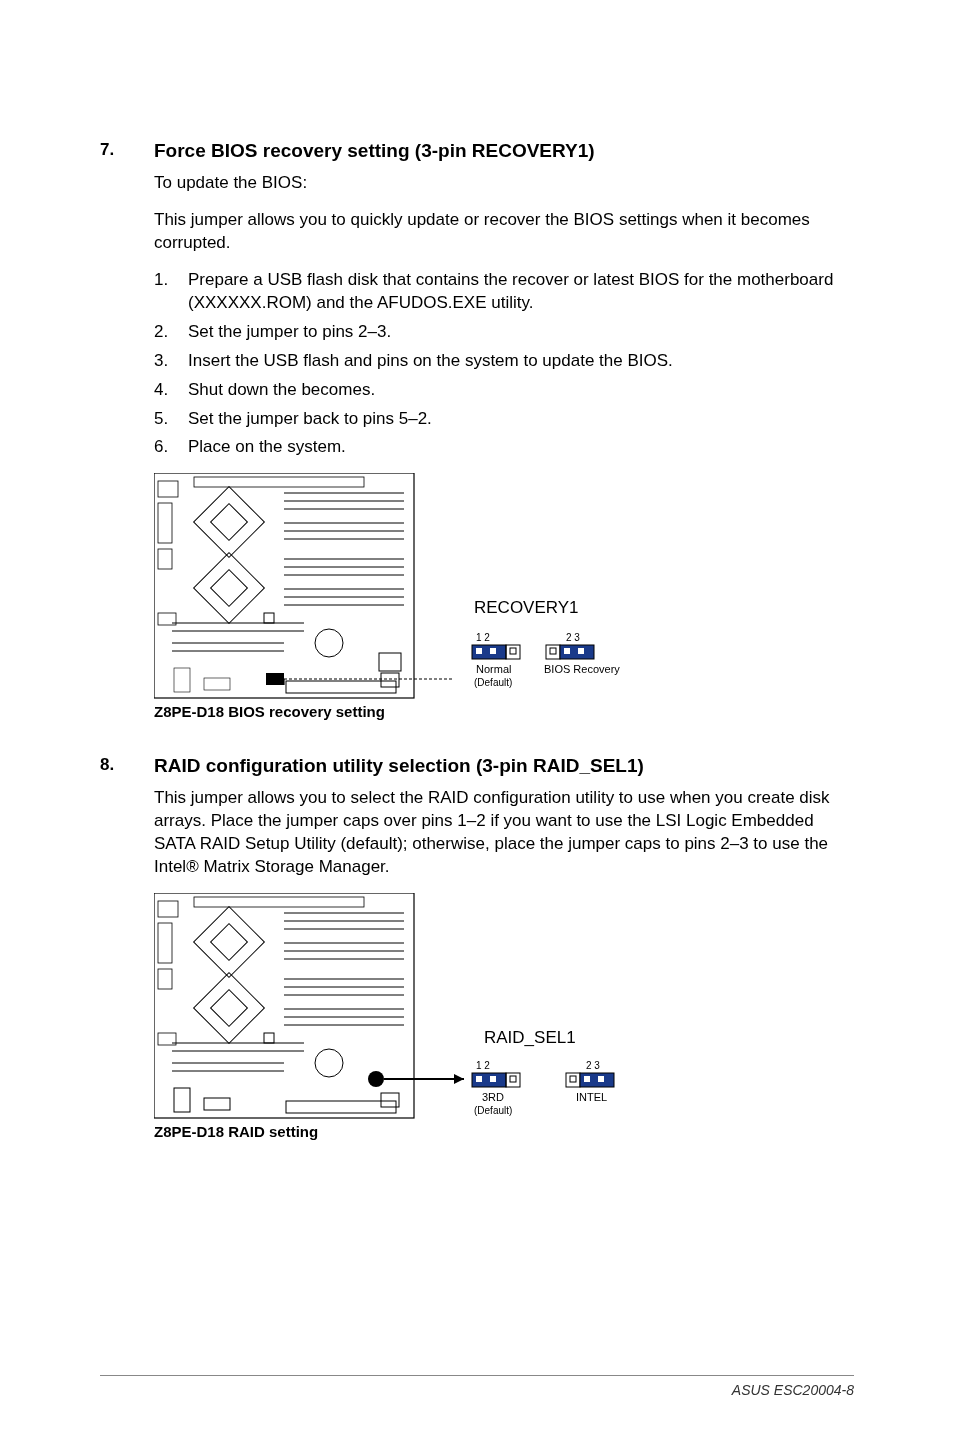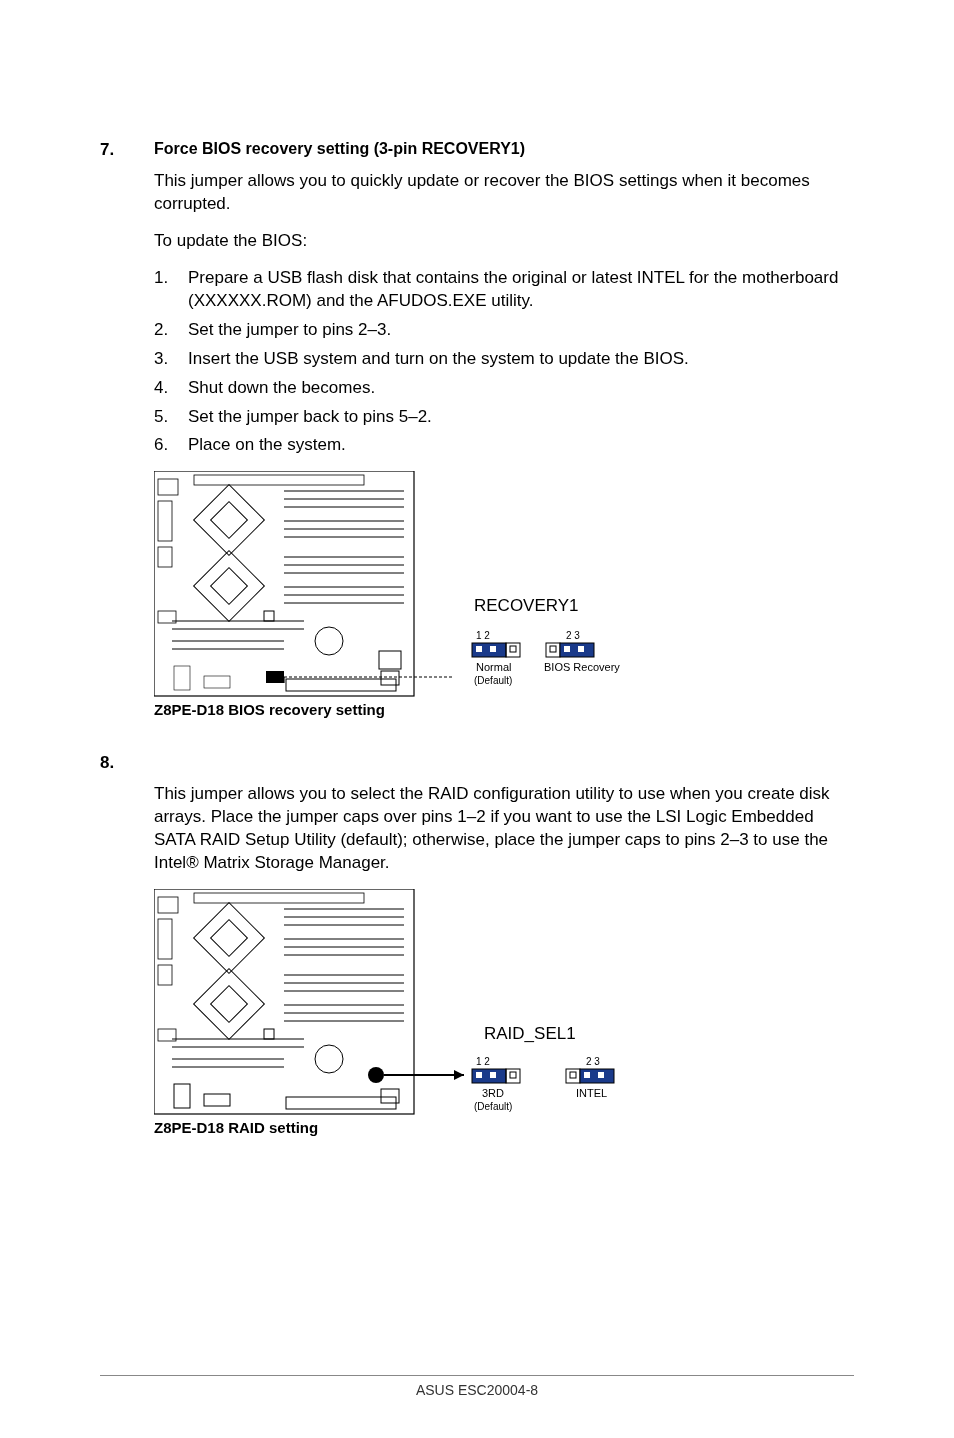--- a/index.html
+++ b/index.html
@@ -1,21 +1,21 @@
 <!DOCTYPE html>
 <html><head>
 <meta charset="utf-8">
 <style>
   * { box-sizing: border-box; margin: 0; padding: 0; }
   html, body { width: 954px; height: 1438px; background: #fff; font-family: Arial, Helvetica, sans-serif; color: #000; }
   .page { padding: 140px 100px 30px 100px; position: relative; height: 100%; }
   .section { margin-bottom: 28px; }
   .heading-row { display: flex; margin-bottom: 10px; }
   .heading-num { width: 54px; font-weight: bold; font-size: 17px; flex-shrink: 0; }
-  .heading-title { font-weight: bold; font-size: 16px; }
+  .heading-title { font-weight: bold; font-size: 19px; }
   .body-block { margin-left: 54px; font-size: 17px; line-height: 1.35; }
   .para { margin-bottom: 14px; }
   .ol { margin-bottom: 14px; }
   .ol-item { display: flex; margin-bottom: 6px; }
   .ol-num { width: 34px; flex-shrink: 0; }
   .ol-txt { flex: 1; }
   .diagram-box { margin-top: 10px; margin-left: 54px; }
   .footer { position: absolute; bottom: 40px; left: 100px; right: 100px; display: flex; justify-content: space-between; font-size: 14px; color: #333; }
   .hr { border-top: 1px solid #888; margin-bottom: 6px; }
   
@@ -25,34 +25,34 @@
 <body>
 
 <div class="page">
 
   <div class="section">
     <div class="heading-row">
       <div class="heading-num">7.</div>
       <div class="heading-title">Force BIOS recovery setting (3-pin RECOVERY1)</div>
     </div>
     <div class="body-block">
+      <div class="para">To update the BIOS:</div>
       <div class="para">This jumper allows you to quickly update or recover the BIOS settings when it becomes corrupted.</div>
-      <div class="para">To update the BIOS:</div>
       <div class="ol">
         <div class="ol-item">
             <div class="ol-num">1.</div>
-            <div class="ol-txt">Prepare a USB flash disk that contains the original or latest INTEL for the motherboard (XXXXXX.ROM) and the AFUDOS.EXE utility.</div>
+            <div class="ol-txt">Prepare a USB flash disk that contains the recover or latest BIOS for the motherboard (XXXXXX.ROM) and the AFUDOS.EXE utility.</div>
           </div>
         <div class="ol-item">
             <div class="ol-num">2.</div>
             <div class="ol-txt">Set the jumper to pins 2–3.</div>
           </div>
         <div class="ol-item">
             <div class="ol-num">3.</div>
-            <div class="ol-txt">Insert the USB system and turn on the system to update the BIOS.</div>
+            <div class="ol-txt">Insert the USB flash and pins on the system to update the BIOS.</div>
           </div>
         <div class="ol-item">
             <div class="ol-num">4.</div>
             <div class="ol-txt">Shut down the becomes.</div>
           </div>
         <div class="ol-item">
             <div class="ol-num">5.</div>
             <div class="ol-txt">Set the jumper back to pins 5–2.</div>
           </div>
         <div class="ol-item">
@@ -144,20 +144,21 @@
         <rect x="410" y="175" width="6" height="6" fill="#fff"></rect>
           <rect x="424" y="175" width="6" height="6" fill="#fff"></rect>
         <text x="390" y="200" font-size="11">BIOS Recovery</text>
       </svg>
     </div>
   </div>
 
   <div class="section">
     <div class="heading-row">
       <div class="heading-num">8.</div>
+      <div class="heading-title">RAID configuration utility selection (3-pin RAID_SEL1)</div>
     </div>
     <div class="body-block">
       <div class="para">This jumper allows you to select the RAID configuration utility to use when you create disk arrays. Place the jumper caps over pins 1–2 if you want to use the LSI Logic Embedded SATA RAID Setup Utility (default); otherwise, place the jumper caps to pins 2–3 to use the Intel® Matrix Storage Manager.</div>
     </div>
 
     <div class="diagram-box">
       <svg width="520" height="250">
 
         <rect x="0" y="0" width="260" height="225" fill="none" stroke="#000" stroke-width="1.2"></rect>
         <rect x="40" y="4" width="170" height="10" fill="none" stroke="#000" stroke-width="0.8"></rect>
@@ -224,20 +225,20 @@
         <rect x="430" y="183" width="6" height="6" fill="#fff"></rect>
           <rect x="444" y="183" width="6" height="6" fill="#fff"></rect>
         <text x="422" y="208" font-size="11">INTEL</text>
       </svg>
     </div>
   </div>
 
   <div class="footer">
     <div style="flex:1">
       <div class="hr"></div>
-      <div style="display:flex; justify-content:center;">
+      <div style="display:flex; justify-content:flex-end;font-style:italic;">
         <span>ASUS ESC2000</span>
         <span>4-8</span>
       </div>
     </div>
   </div>
 
 </div>
 
 </body></html>

